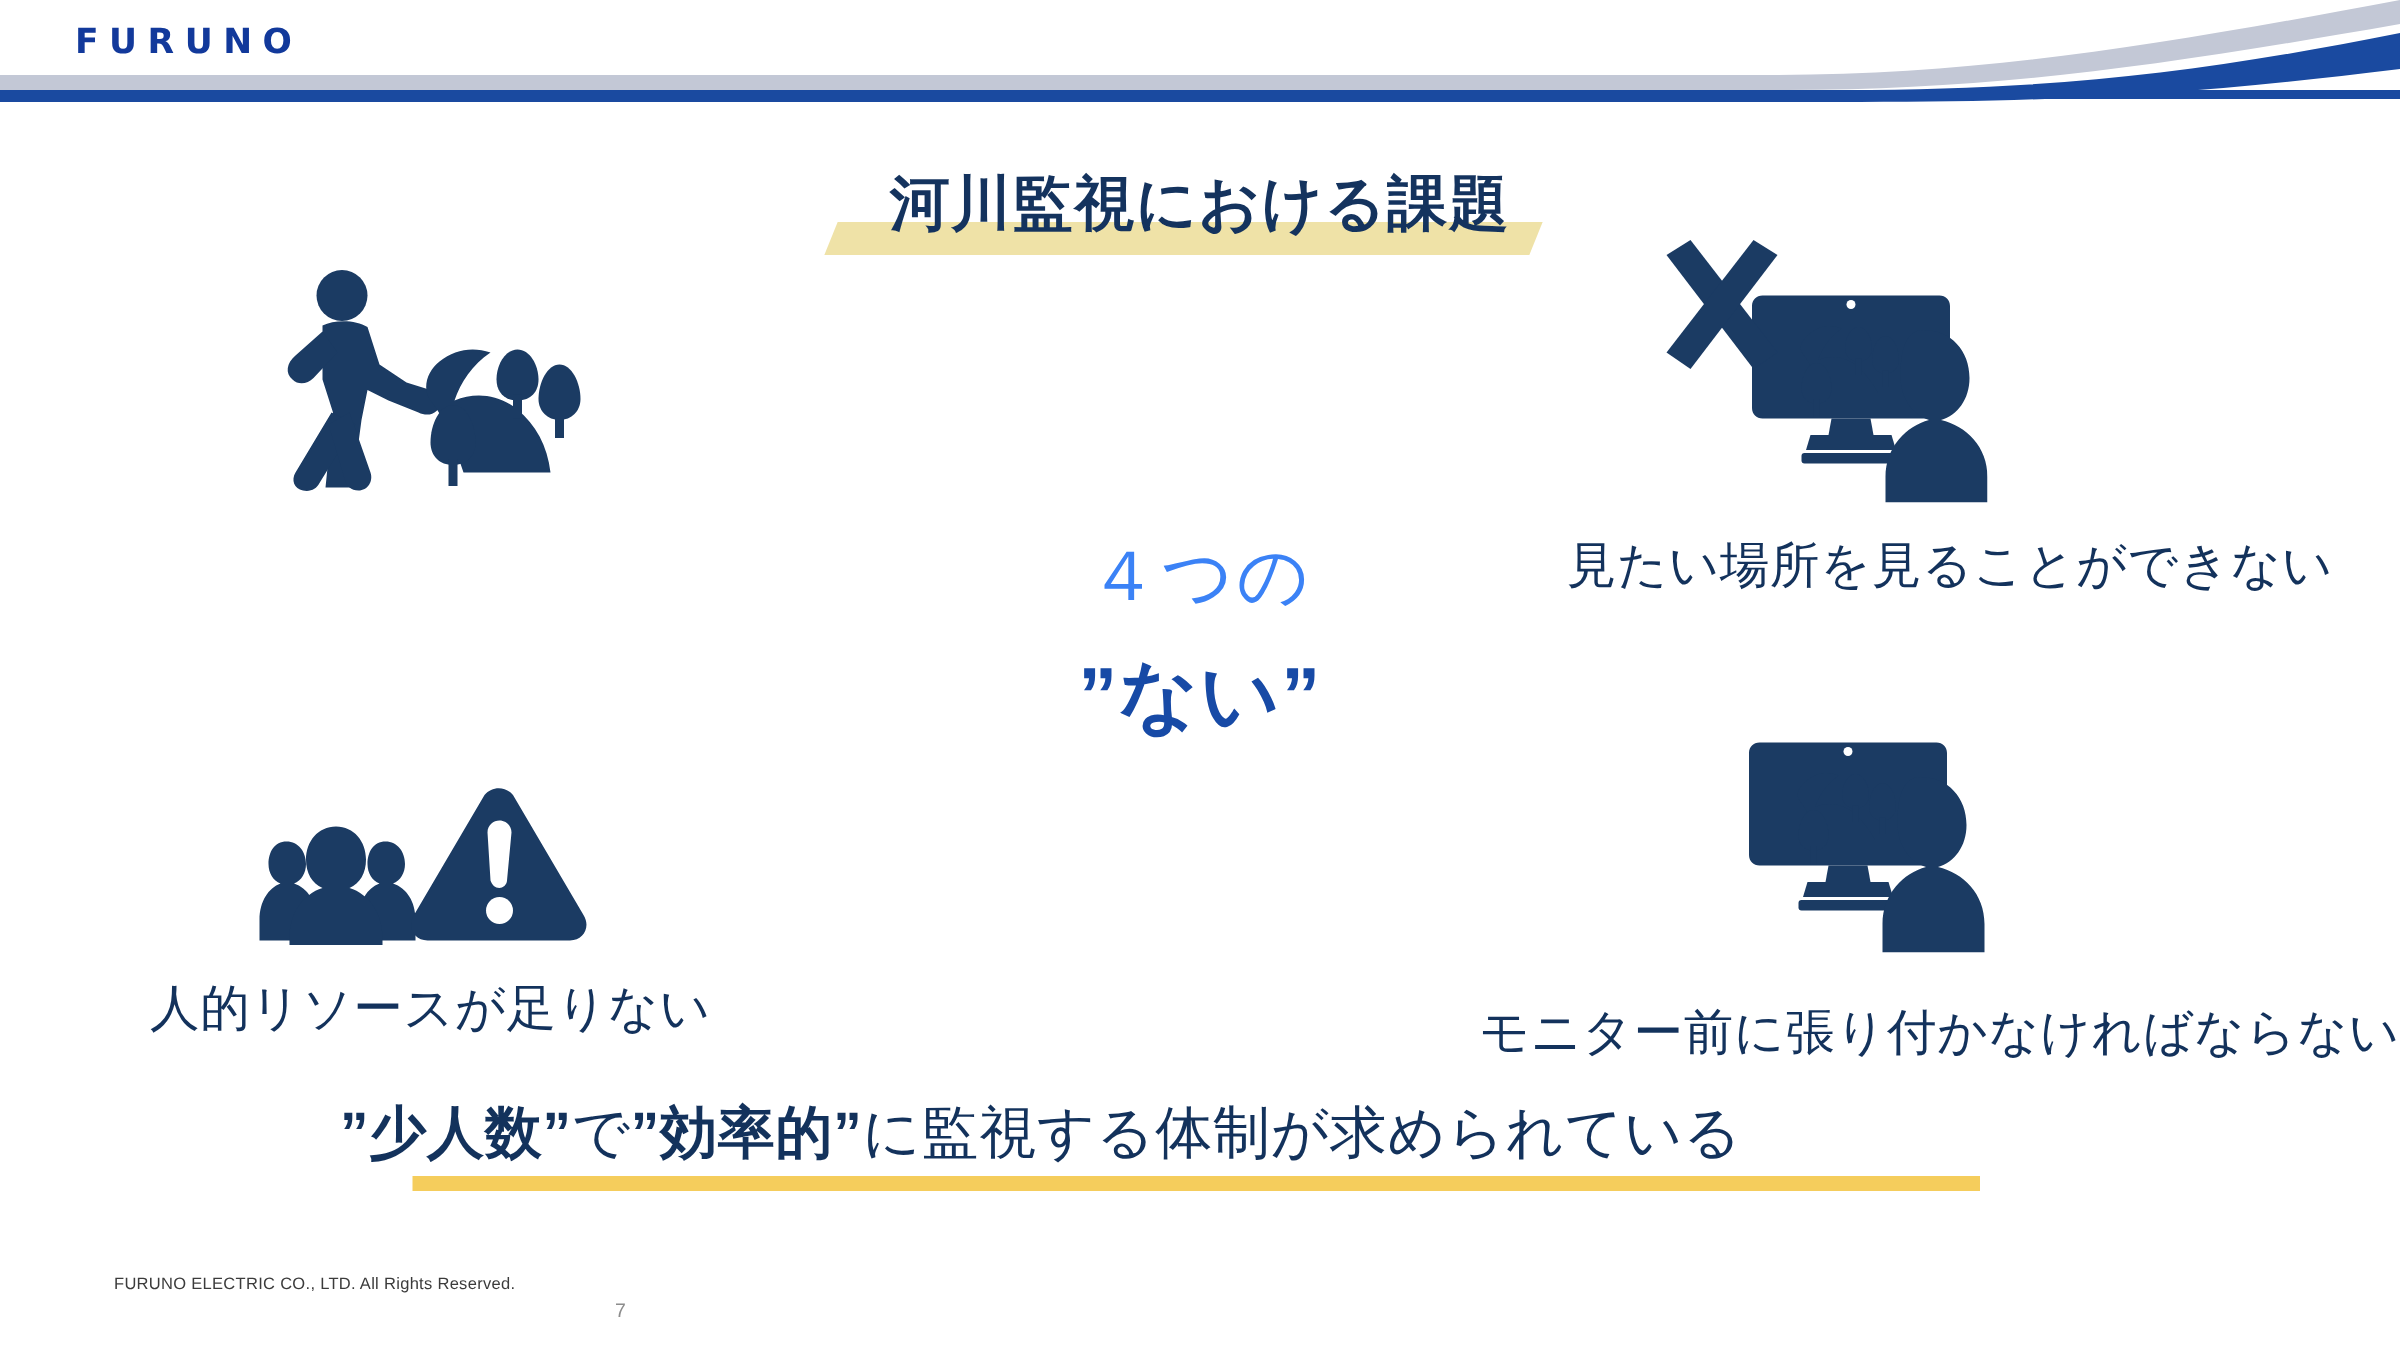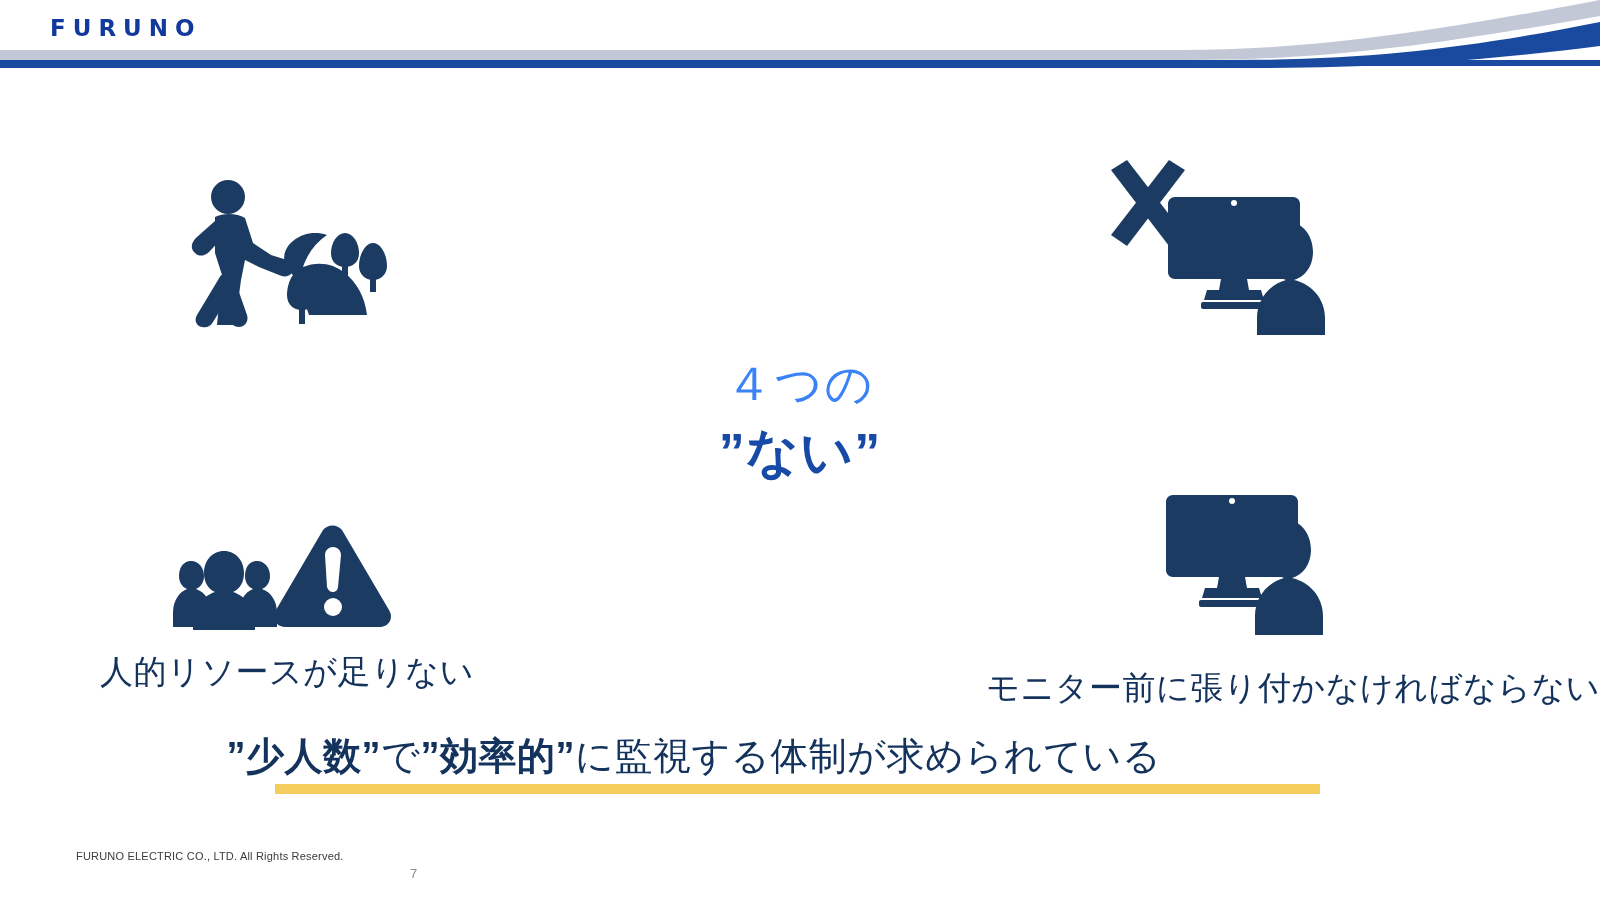--- a/index.html
+++ b/index.html
@@ -89,21 +89,21 @@
     letter-spacing: 2px;
     line-height: 58px;
     white-space: nowrap;
   }
   #center-line2 {
     font-size: 52px;
     font-weight: bold;
     color: #174aa6;
     letter-spacing: 1px;
     line-height: 66px;
-    margin-top: 6px;
+    margin-top: 18px;
     white-space: nowrap;
   }
 
   
   .quad {
     position: absolute;
   }
   .quad-icon {
     position: absolute;
   }
@@ -188,20 +188,24 @@
     <svg id="header-swoosh" viewBox="0 0 1600 68" preserveAspectRatio="none">
 
       <path d="M0,50 L1180,50 C1320,50 1440,30 1600,0 L1600,16 C1440,44 1330,60 1190,60 L0,60 Z" fill="#c3c8d6"></path>
 
       <path d="M0,60 L1230,60 C1370,60 1470,48 1600,22 L1600,46 C1470,62 1380,68 1240,68 L0,68 Z" fill="#1a4aa0"></path>
       <rect x="0" y="60" width="1600" height="6" fill="#1a4aa0"></rect>
     </svg>
     <div id="brand-logo">FURUNO</div>
   </div>
 
+  <div id="title-block">
+    <div id="title-highlight"></div>
+    <div id="title-text">河川監視における課題</div>
+  </div>
 
   <div id="center-block">
     <div id="center-line1">４つの</div>
     <div id="center-line2">”ない”</div>
   </div>
 
   <div class="quad" id="quad-tl">
     <svg class="quad-icon" id="icon-tl" viewBox="0 0 230 155">
       <g fill="#1b3b63">
 
@@ -248,20 +252,21 @@
         <rect x="180" y="87" width="4" height="11"></rect>
         <path d="M136,82 C142,82 146,91 146,99 C146,105 142,109 136,109 C130,109 126,105 126,99 C126,91 130,82 136,82 Z"></path>
         <rect x="134" y="106" width="4" height="12"></rect>
 
         <path d="M207,60 C226,60 238,74 238,92 C238,106 230,117 219,120 C236,124 250,138 250,158 L250,175 L182,175 L182,158 C182,138 196,124 211,120 C199,116 192,105 192,90 C192,73 196,60 207,60 Z"></path>
 
         <path d="M36,10 L52,0 L110,75 L94,86 Z"></path>
         <path d="M110,10 L94,0 L36,75 L52,86 Z"></path>
       </g>
     </svg>
+    <div class="quad-caption" id="cap-tr">見たい場所を見ることができない</div>
   </div>
 
   <div class="quad" id="quad-bl">
     <svg class="quad-icon" id="icon-bl" viewBox="0 0 230 105">
       <g fill="#1b3b63">
 
         <path d="M26,36 C34,36 39,43 39,51 C39,57 36,62 31,64 C40,67 46,76 46,88 L46,102 L8,102 L8,88 C8,76 14,67 22,64 C17,62 14,57 14,51 C14,43 18,36 26,36 Z"></path>
 
         <path d="M92,36 C100,36 105,43 105,51 C105,57 102,62 97,64 C106,67 112,76 112,88 L112,102 L74,102 L74,88 C74,76 80,67 88,64 C83,62 80,57 80,51 C80,43 84,36 92,36 Z"></path>
 

